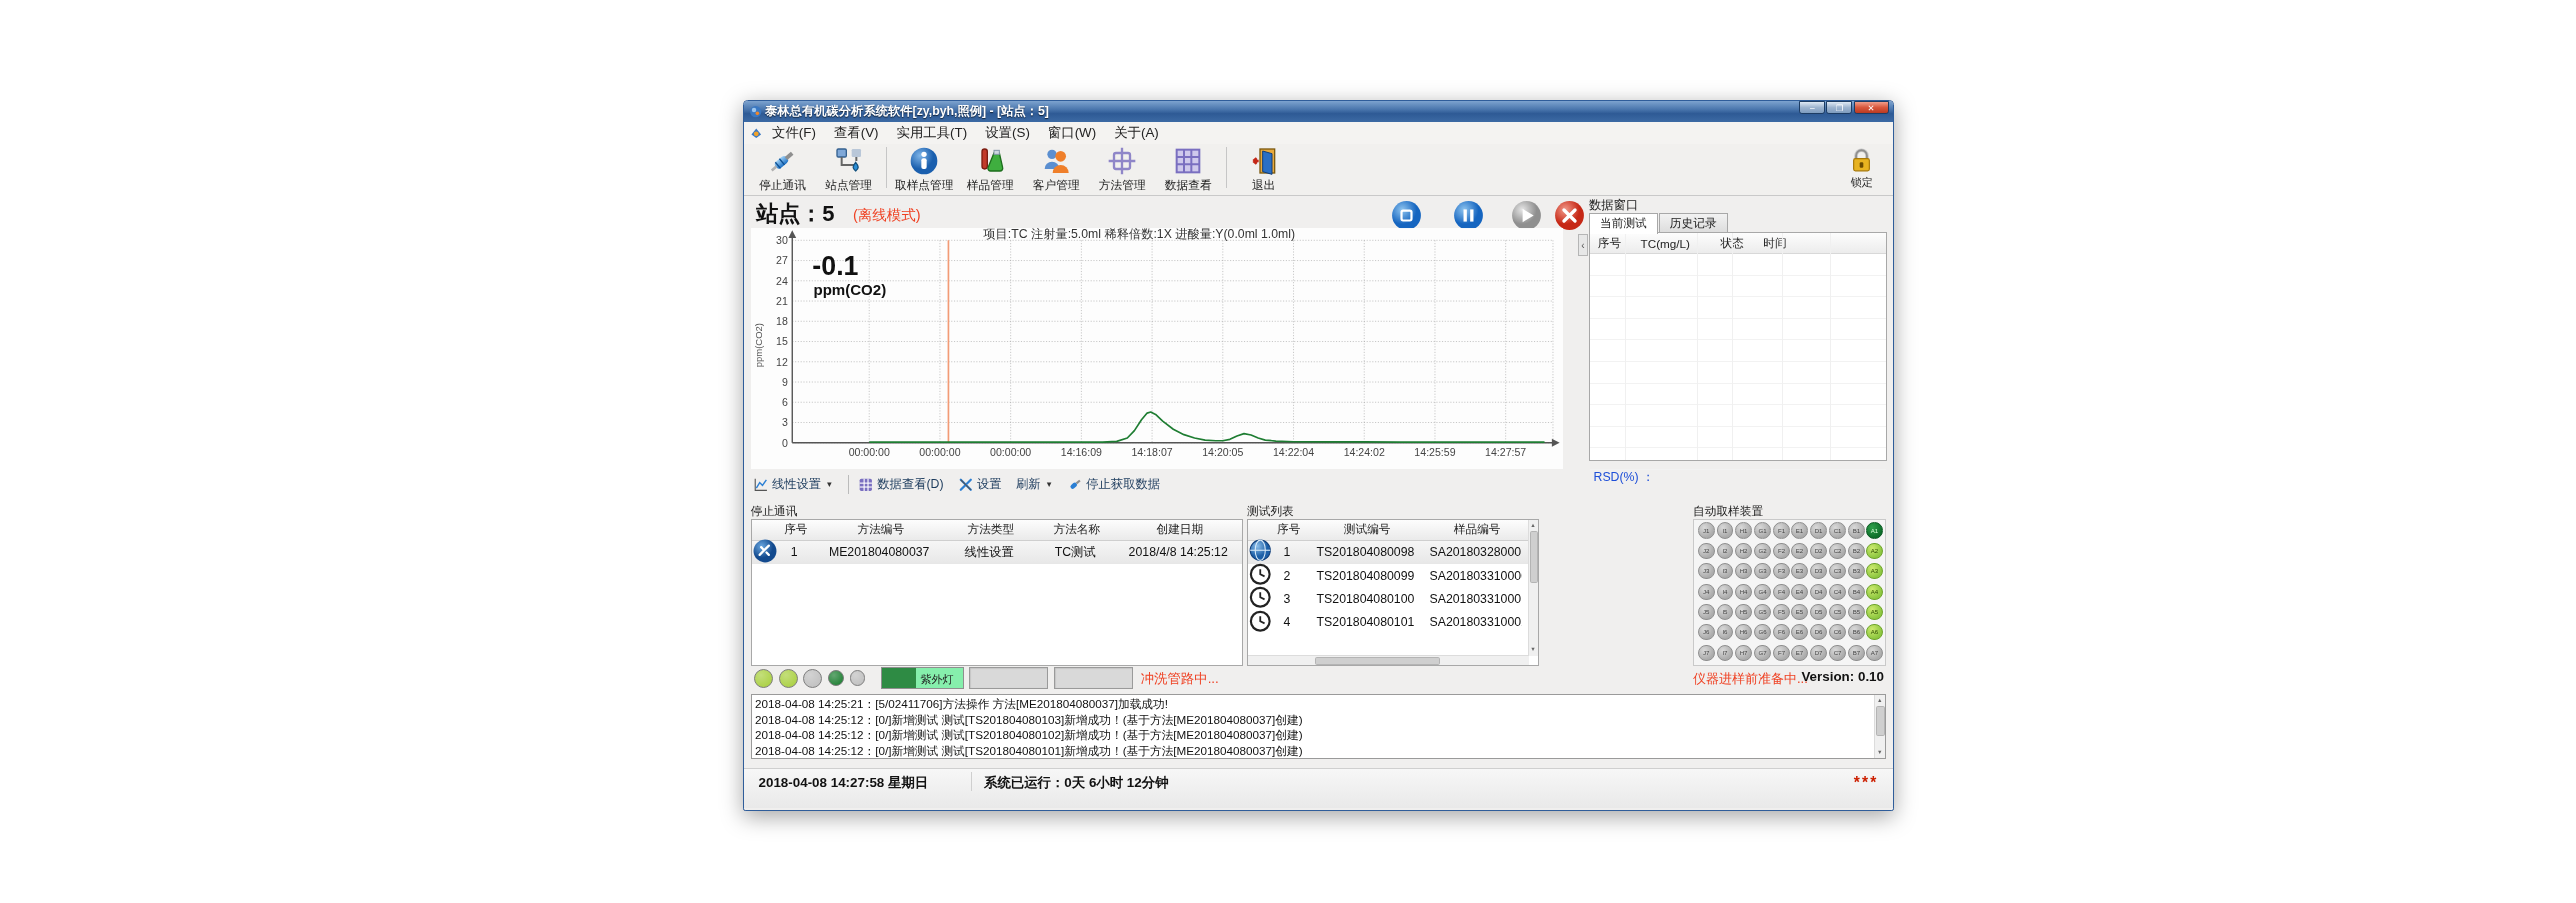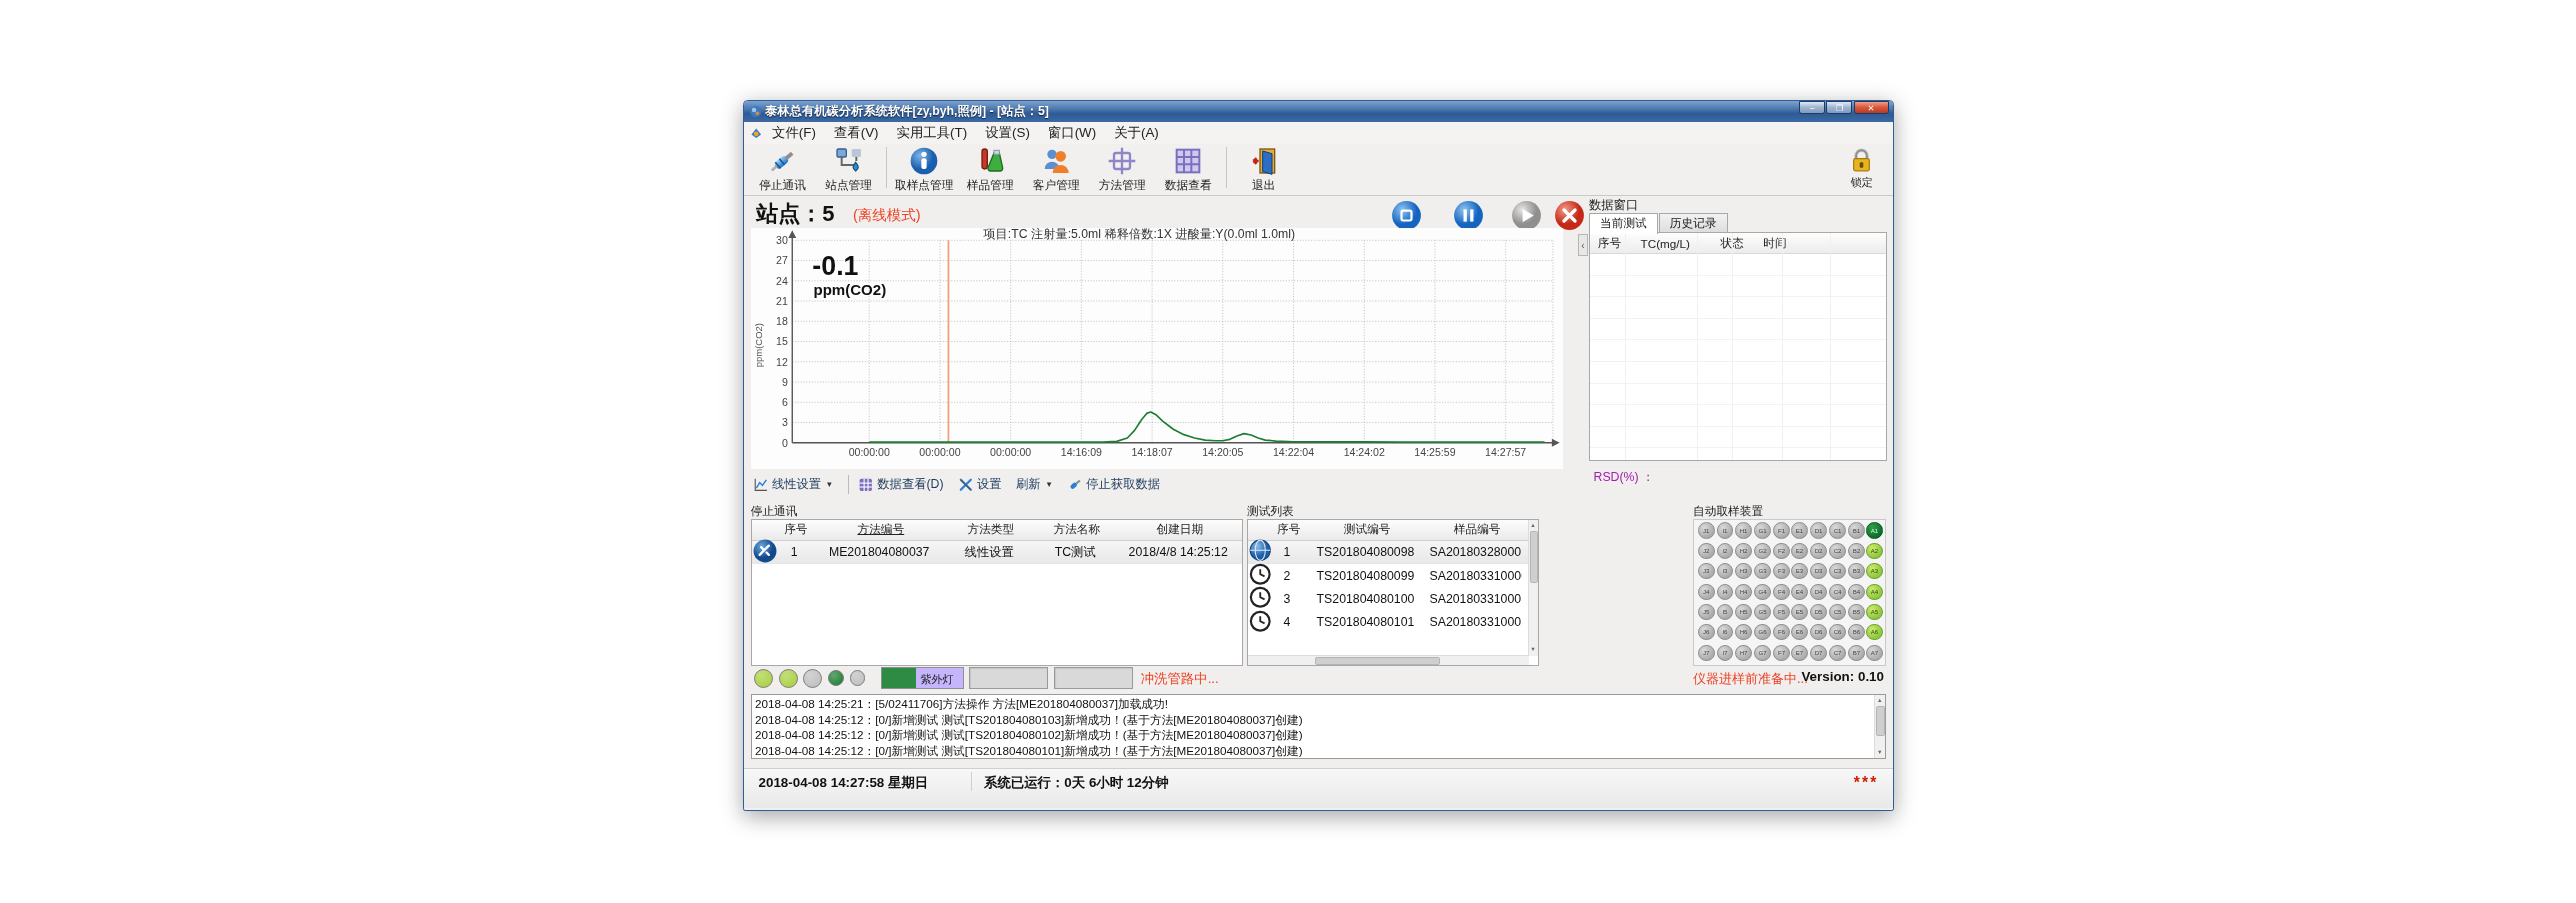--- a/index.html
+++ b/index.html
@@ -70,21 +70,21 @@
   .as-grid{position:absolute;left:2.2px;top:1.1px;right:2.2px;bottom:1.1px;}
   .vial{position:absolute;border-radius:50%;display:flex;align-items:center;justify-content:center;
         font-size:6.1px;color:#444;box-sizing:border-box;}
   .vial.gray{background:radial-gradient(circle at 35% 30%,#d9d9d9,#ababab 70%);border:1.7px solid #8f8f8f;}
   .vial.light{background:radial-gradient(circle at 35% 30%,#cdea6e,#8cc63f 70%);border:1.7px solid #6fa52c;color:#2e4d00;}
   .vial.dark{background:radial-gradient(circle at 35% 30%,#2fa04b,#0d6e2a 70%);border:1.7px solid #0a5a22;color:#d8ffd8;}
   .as-note{position:absolute;font-size:13px;color:#ef4123;}
   .as-version{position:absolute;font-size:13.4px;font-weight:bold;color:#111;}
   
   .led{position:absolute;border-radius:50%;box-sizing:border-box;border:1.7px solid #7f7f7f;}
-  .uvbtn{position:absolute;left:130px;top:0;width:83px;height:22px;border:0.6px solid #8f8f8f;background:#c4b5fd;box-sizing:border-box;}
+  .uvbtn{position:absolute;left:130px;top:0;width:83px;height:22px;border:0.6px solid #8f8f8f;background:#86efac;box-sizing:border-box;}
   .uvbtn .fill{position:absolute;left:0;top:0;bottom:0;width:42%;background:#2e8b44;}
   .uvbtn .lb{position:absolute;left:48%;top:3.9px;font-size:11px;color:#222;}
   .pbar{position:absolute;top:0;width:79px;height:22px;border:0.6px solid #9a9a9a;background:#d9d9d9;box-sizing:border-box;box-shadow:inset 0.6px 0.6px 1.1px rgba(0,0,0,.15);}
   .flush{position:absolute;left:390px;top:3.3px;font-size:13.4px;color:#ef4123;}
   
   .logbox{position:absolute;left:6.7px;top:593px;width:1135px;height:65px;background:#fff;
        border:0.6px solid #9a9a9a;box-sizing:border-box;font-size:11.7px;color:#111;}
   .logbox .lines{position:absolute;left:3.3px;top:1.1px;right:12.3px;line-height:15.6px;white-space:nowrap;overflow:hidden;}
   
   .statusbar{position:absolute;left:0;right:0;top:667px;height:39px;
@@ -96,21 +96,21 @@
   .rp-cap{font-size:12.3px;color:#222;}
   .rp-tabs{position:absolute;left:0;top:15.6px;height:20px;display:flex;}
   .tab{height:19px;padding:0 10px;display:flex;align-items:center;font-size:11.7px;color:#222;
        border:0.6px solid #a8a8a8;border-bottom:none;background:linear-gradient(#f2f2f2,#dcdcdc);margin-right:1.1px;}
   .tab.active{background:#fff;position:relative;z-index:2;height:20px;}
   .rp-table{position:absolute;left:0;top:35px;width:298px;height:229px;background:#fff;border:0.6px solid #a8a8a8;box-sizing:border-box;}
   .rp-head{display:flex;height:20px;align-items:center;font-size:11.7px;color:#222;
        background:linear-gradient(#fdfdfd,#ececec);border-bottom:0.6px solid #d8d8d8;}
   .rp-row{height:20.6px;border-bottom:0.6px solid #f2f2f2;display:flex;}
   .rp-col-line{position:absolute;top:0;bottom:0;width:0.6px;background:#f0f0f0;}
-  .rsd{position:absolute;left:4.5px;top:272px;font-size:12.3px;color:#a21caf;}
+  .rsd{position:absolute;left:4.5px;top:272px;font-size:12.3px;color:#1d4ed8;}
   .collapse-btn{position:absolute;left:834px;top:133px;width:10px;height:22px;background:#e7e7e7;
        border:0.6px solid #b5b5b5;font-size:10px;color:#555;display:flex;align-items:center;justify-content:center;box-sizing:border-box;}
 </style>
 </head>
 <body>
 
 <div class="win">
 
   <div class="titlebar">
     <span class="abs" style="left:4.5px;top:3.9px;width:13.4px;height:13.4px;">
@@ -410,21 +410,21 @@
         <span>停止获取数据</span>
       </span>
     </div>
 
   <div class="group" style="left:6.7px;top:403px;width:492px;height:162px;">
     <div class="cap">停止通讯</div>
     <div class="box" id="method-box">
         <div class="thead">
           <div style="width: 26px;"></div>
           <div style="width: 33px;">序号</div>
-          <div style="width: 137px; text-decoration: underline;">方法编号</div>
+          <div style="width: 137px;">方法编号</div>
           <div style="width: 83px;">方法类型</div>
           <div style="width: 89px;">方法名称</div>
           <div style="width: 117px;">创建日期</div>
         </div>
         <div class="trow sel">
           <div style="width: 26px;"><span class="rowicon"><svg viewBox="0 0 34 34" width="100%" height="100%">
                 <circle cx="17" cy="17" r="15" fill="url(#tb)"></circle>
                 <defs>
                   <radialGradient id="tb" cx="35%" cy="30%">
                     <stop offset="0%" stop-color="#6aa7e0"></stop>

